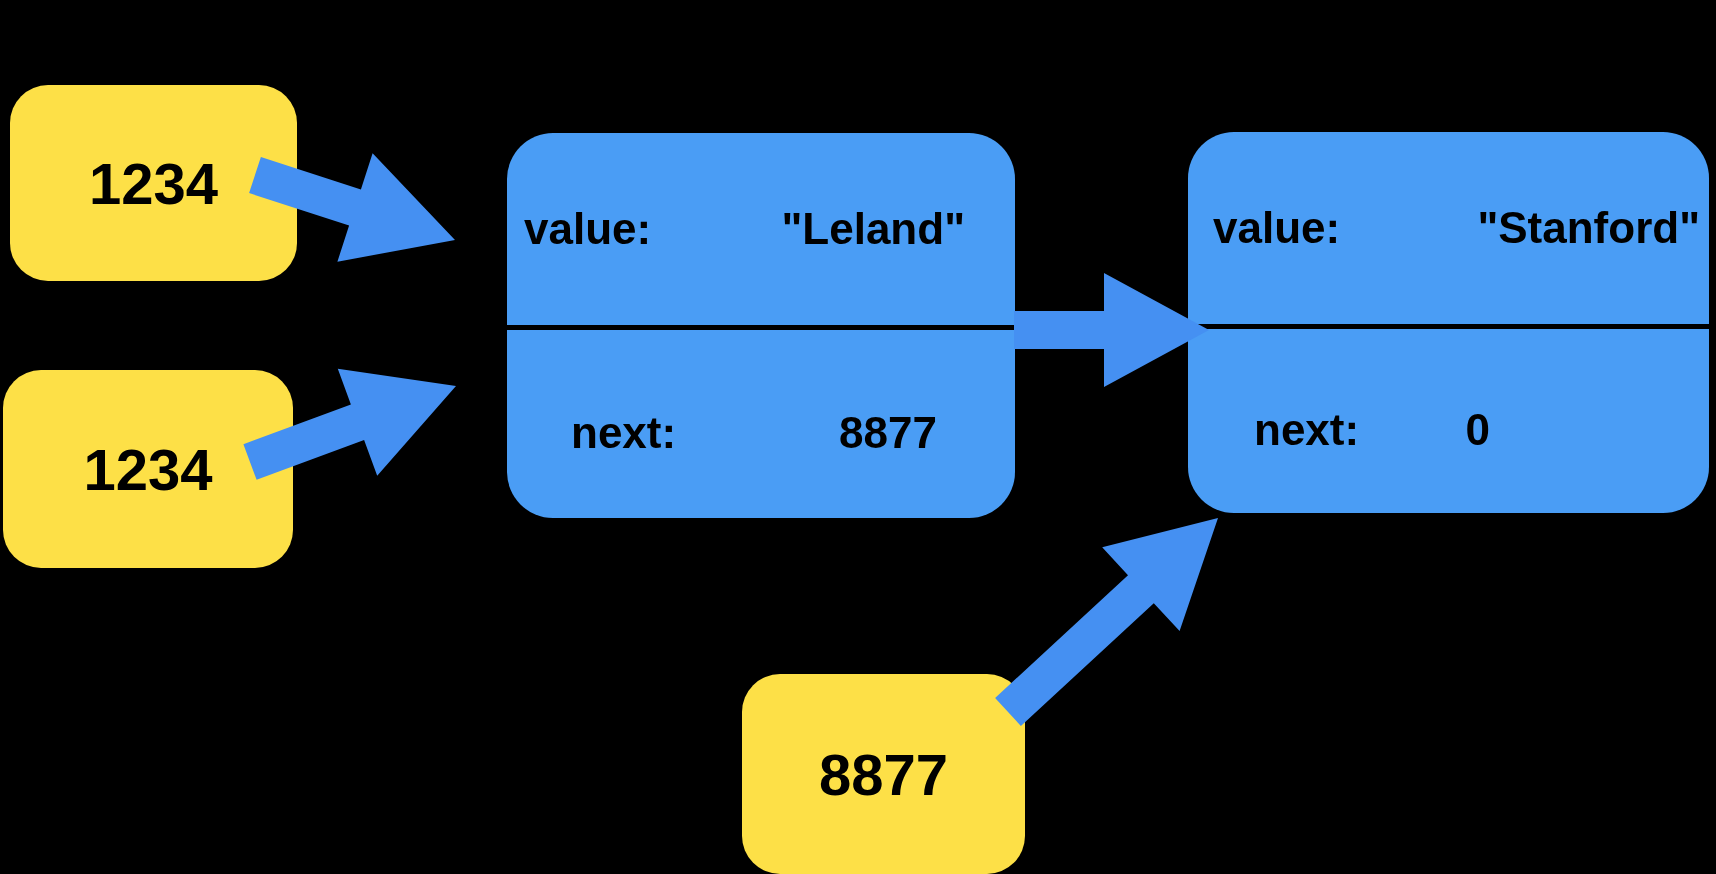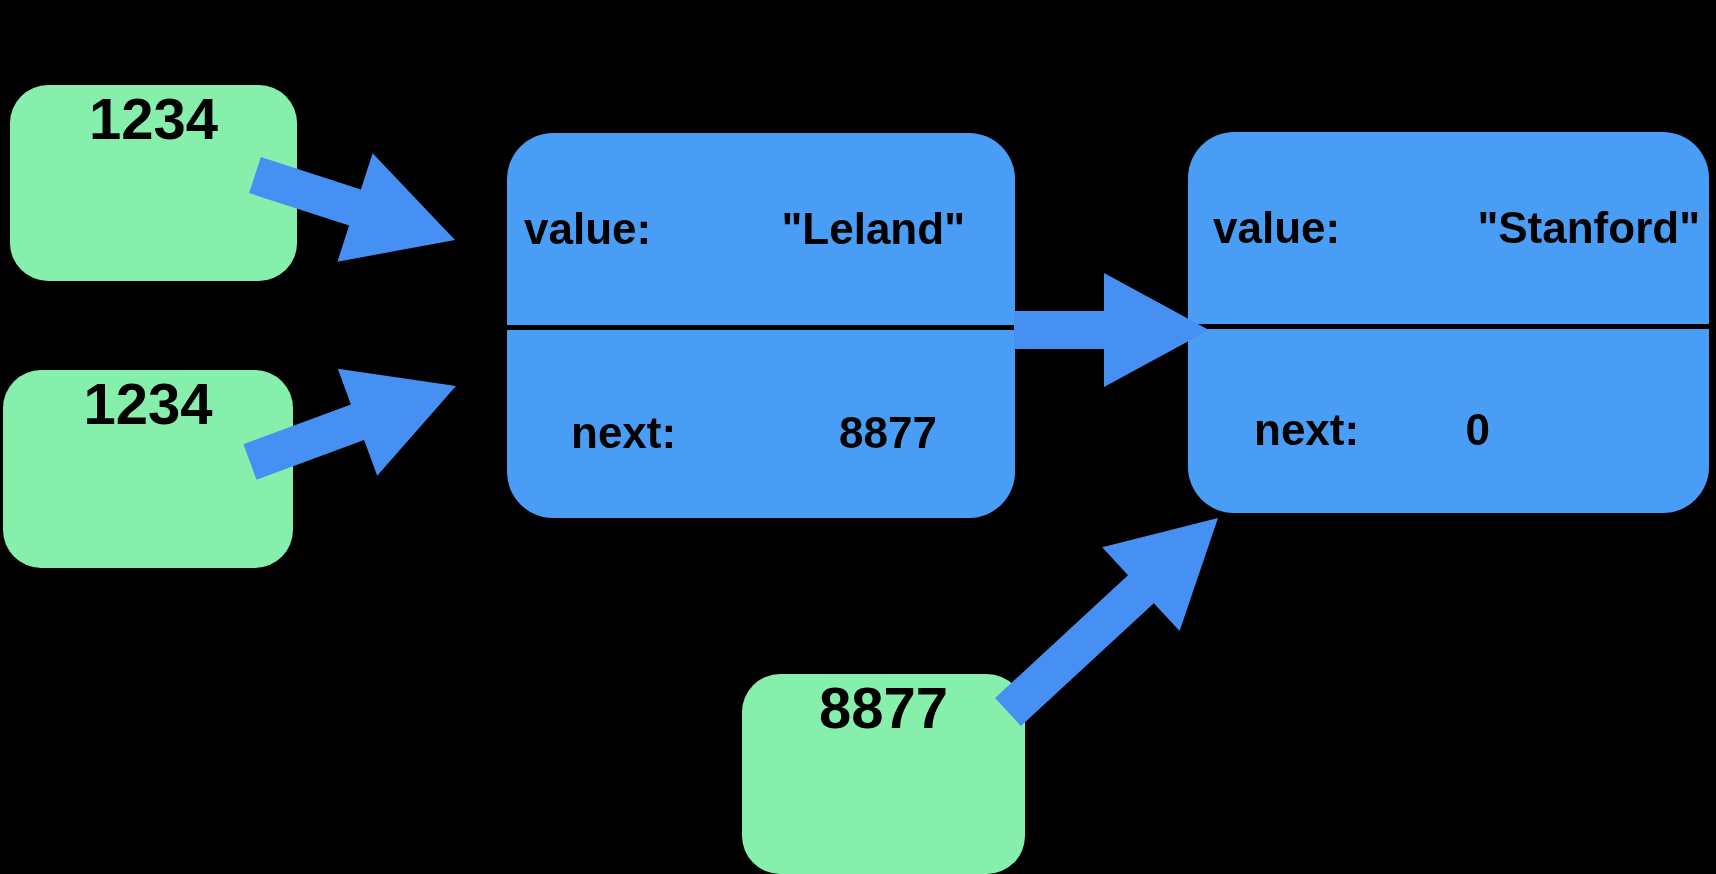--- a/index.html
+++ b/index.html
@@ -8,23 +8,23 @@
     width:1716px;height:874px;
     background:#000000;
     overflow:hidden;
     font-family:"Liberation Sans", sans-serif;
     font-weight:700;
     color:#000000;
   }
   
   .pbox{
     position:absolute;
-    background:#86efac;
+    background:#fde047;
     border-radius:38px;
-    display:flex;justify-content:center;
+    display:flex;align-items:center;justify-content:center;
     font-size:58px;
   }
   #box1{left:10px;top:85px;width:287px;height:196px;}
   #box2{left:3px;top:370px;width:290px;height:198px;}
   #box3{left:742px;top:674px;width:283px;height:200px;}
 
   
   .node{
     position:absolute;
     background:#4A9DF5;

